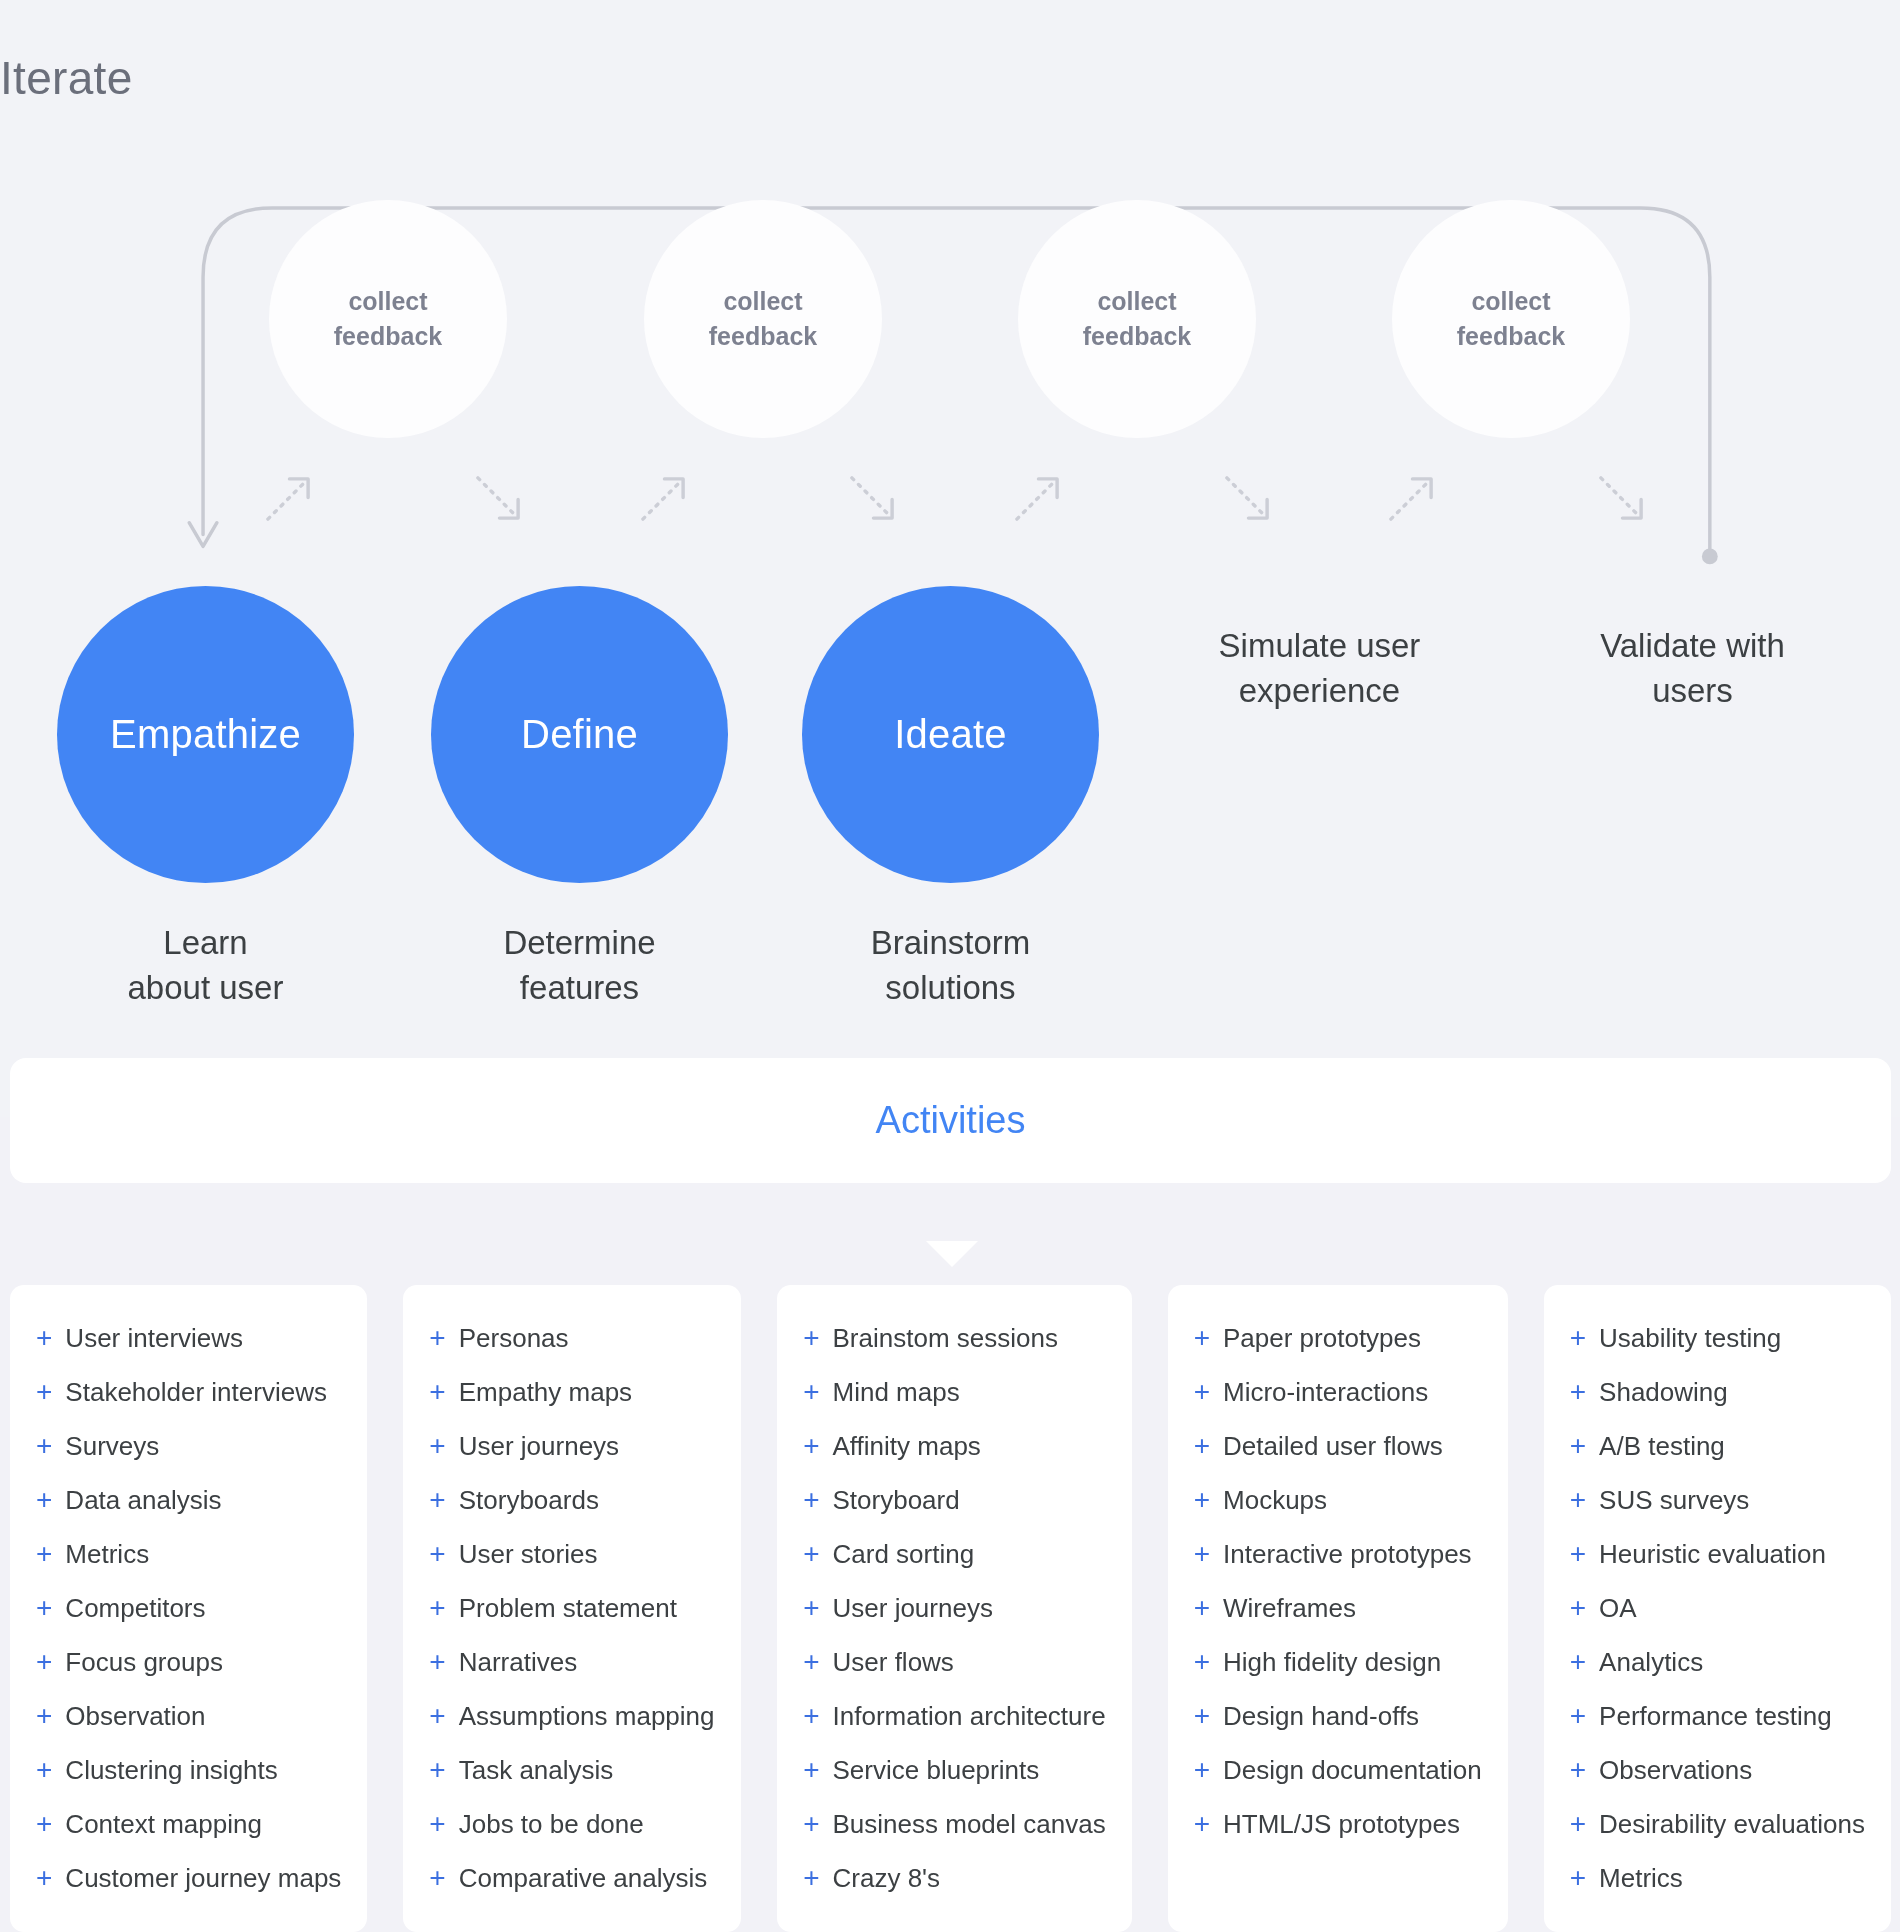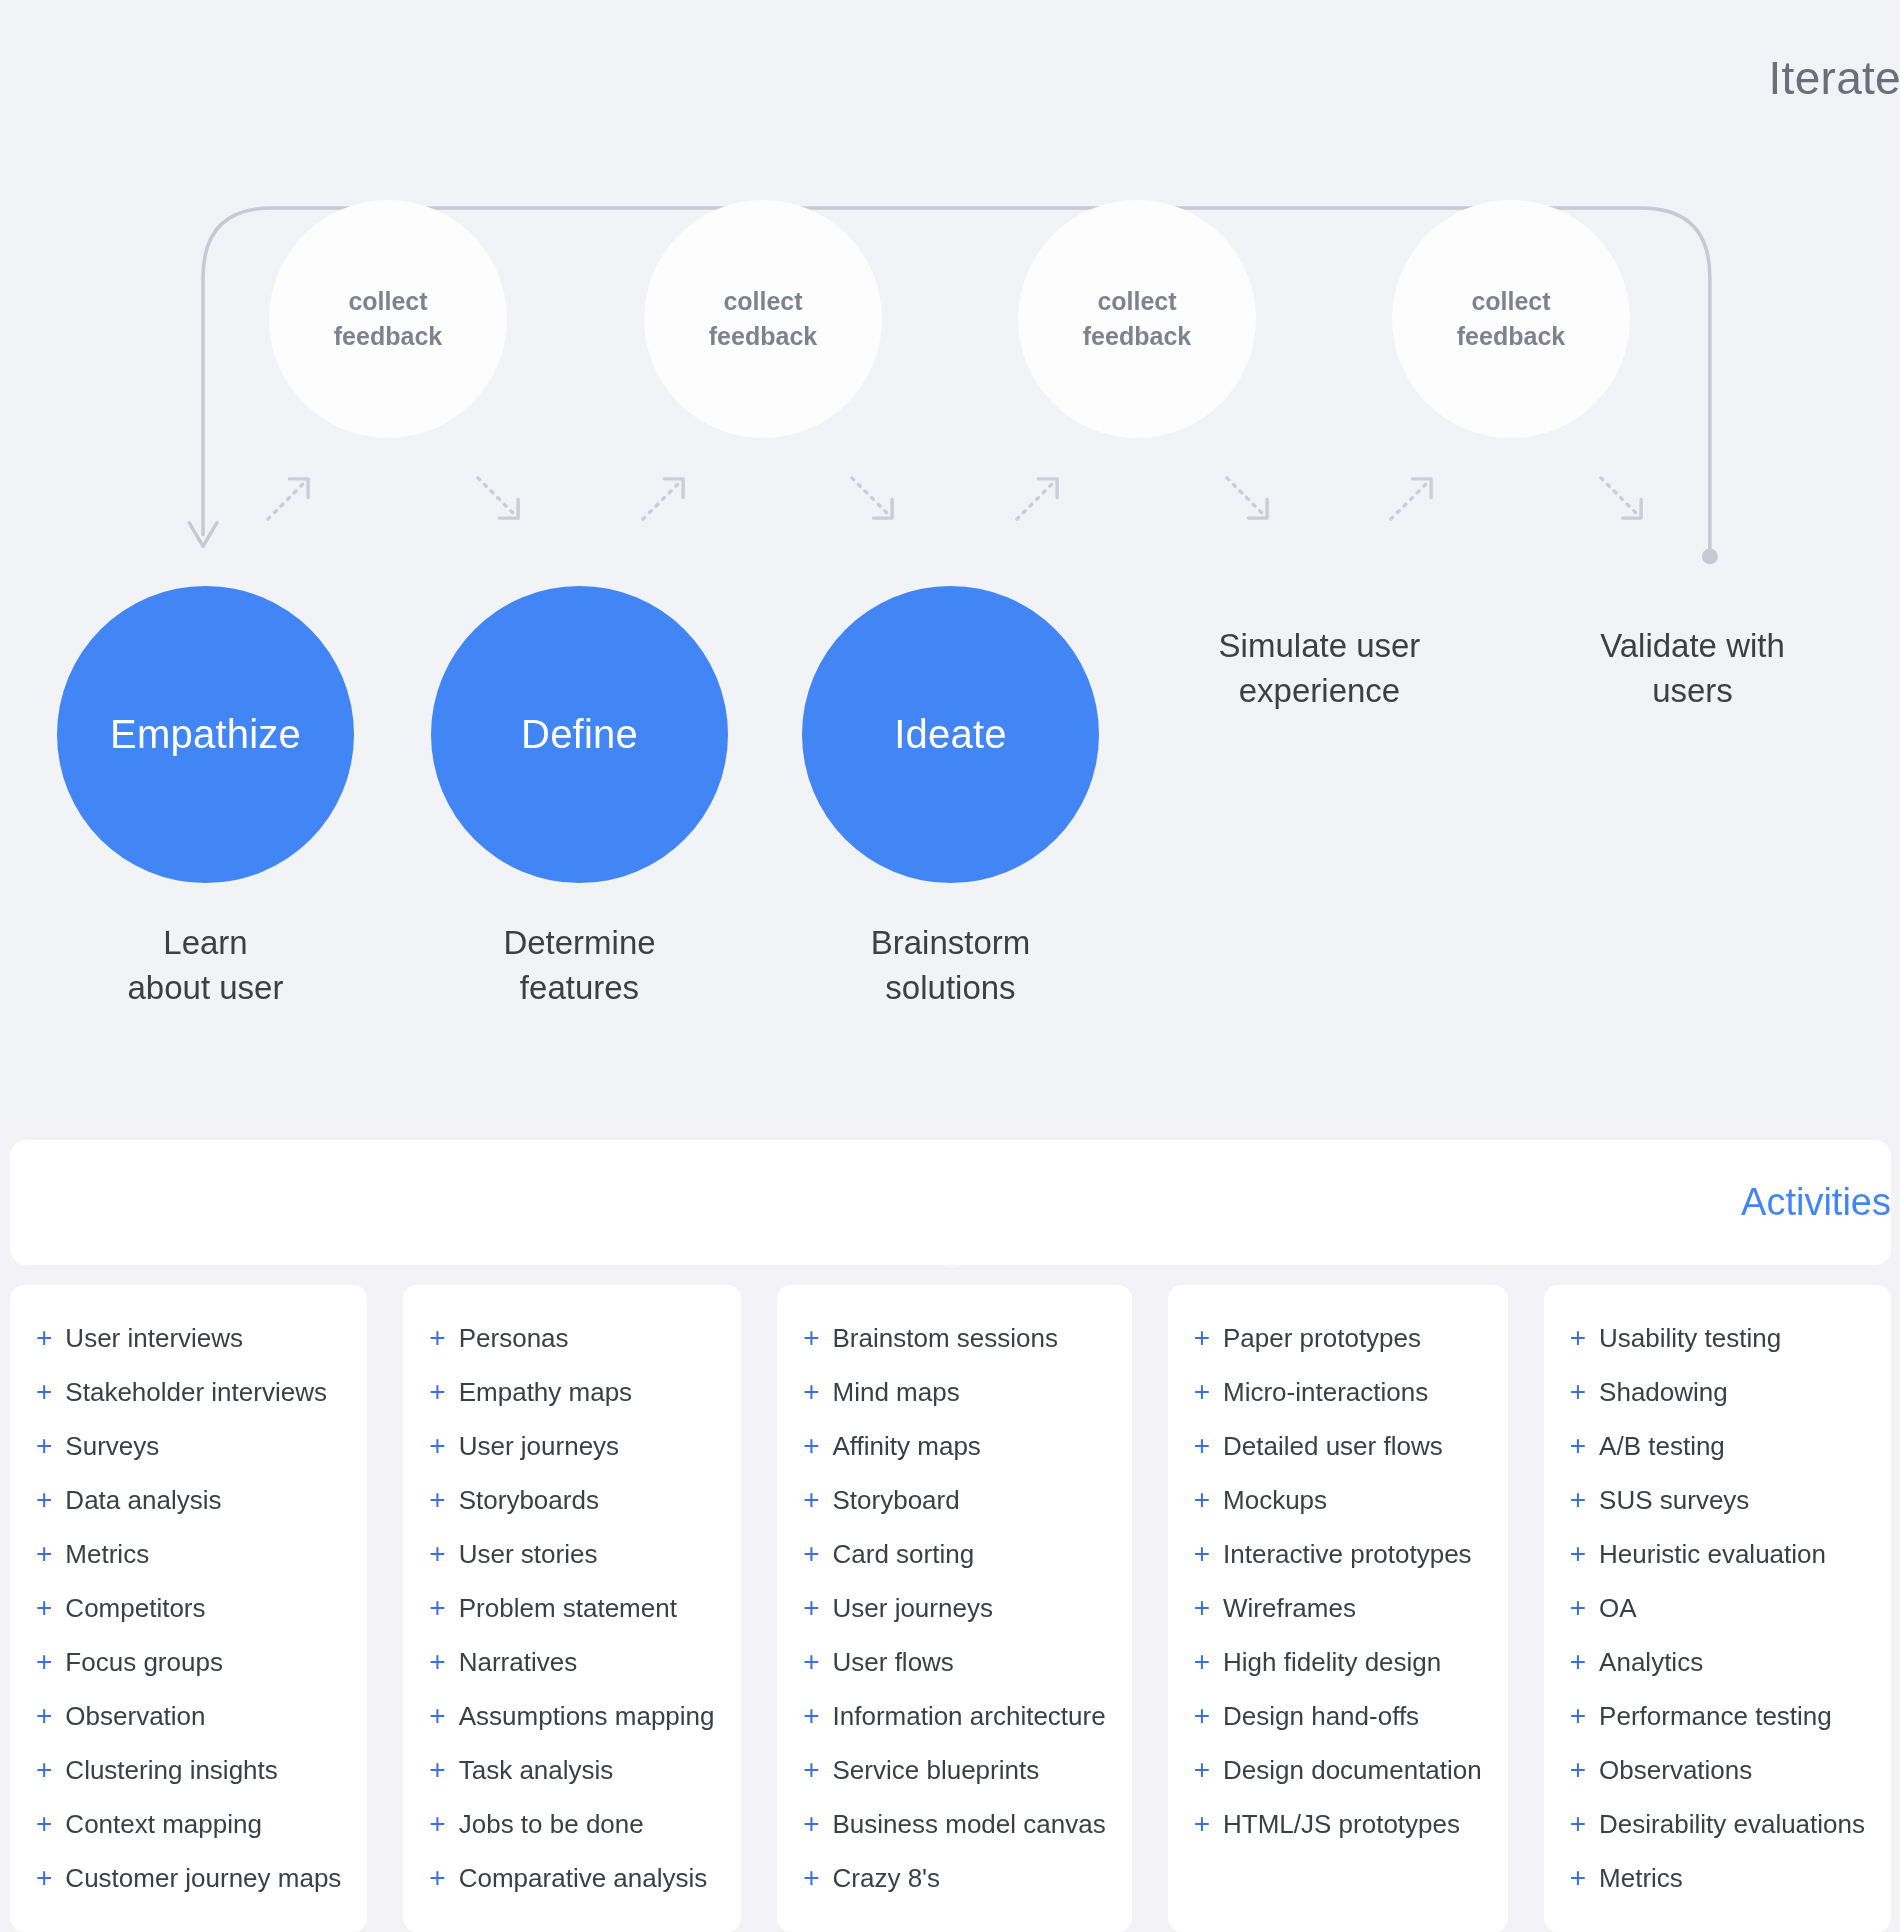--- a/index.html
+++ b/index.html
@@ -17,21 +17,21 @@
     width: 1901px;
     height: 1117px;
     background: #f2f3f7;
   }
 
   .iterate-title {
     position: absolute;
     top: 51px;
     left: 0;
     width: 1901px;
-    text-align: right;
+    text-align: left;
     font-size: 46px;
     font-weight: 400;
     color: #6b6f7b;
     letter-spacing: 0.3px;
   }
 
   .iterate-svg {
     position: absolute;
     top: 99px;
     left: 0;
@@ -123,29 +123,29 @@
   }
   .st-0 { left: 57px; }
   .st-1 { left: 431px; }
   .st-2 { left: 802px; }
   .st-3 { left: 1171px; }
   .st-4 { left: 1544px; }
 
   
   .activities-bar {
     position: absolute;
-    top: 1140px;
+    top: 1058px;
     left: 10px;
     width: 1881px;
     height: 125px;
     background: #ffffff;
     border-radius: 16px;
     display: flex;
     align-items: center;
-    justify-content: flex-end;
+    justify-content: center;
   }
   .activities-title {
     font-size: 38px;
     color: #4285f4;
     font-weight: 500;
   }
   .activities-notch {
     position: absolute;
     top: 1241px;
     left: 926px;

